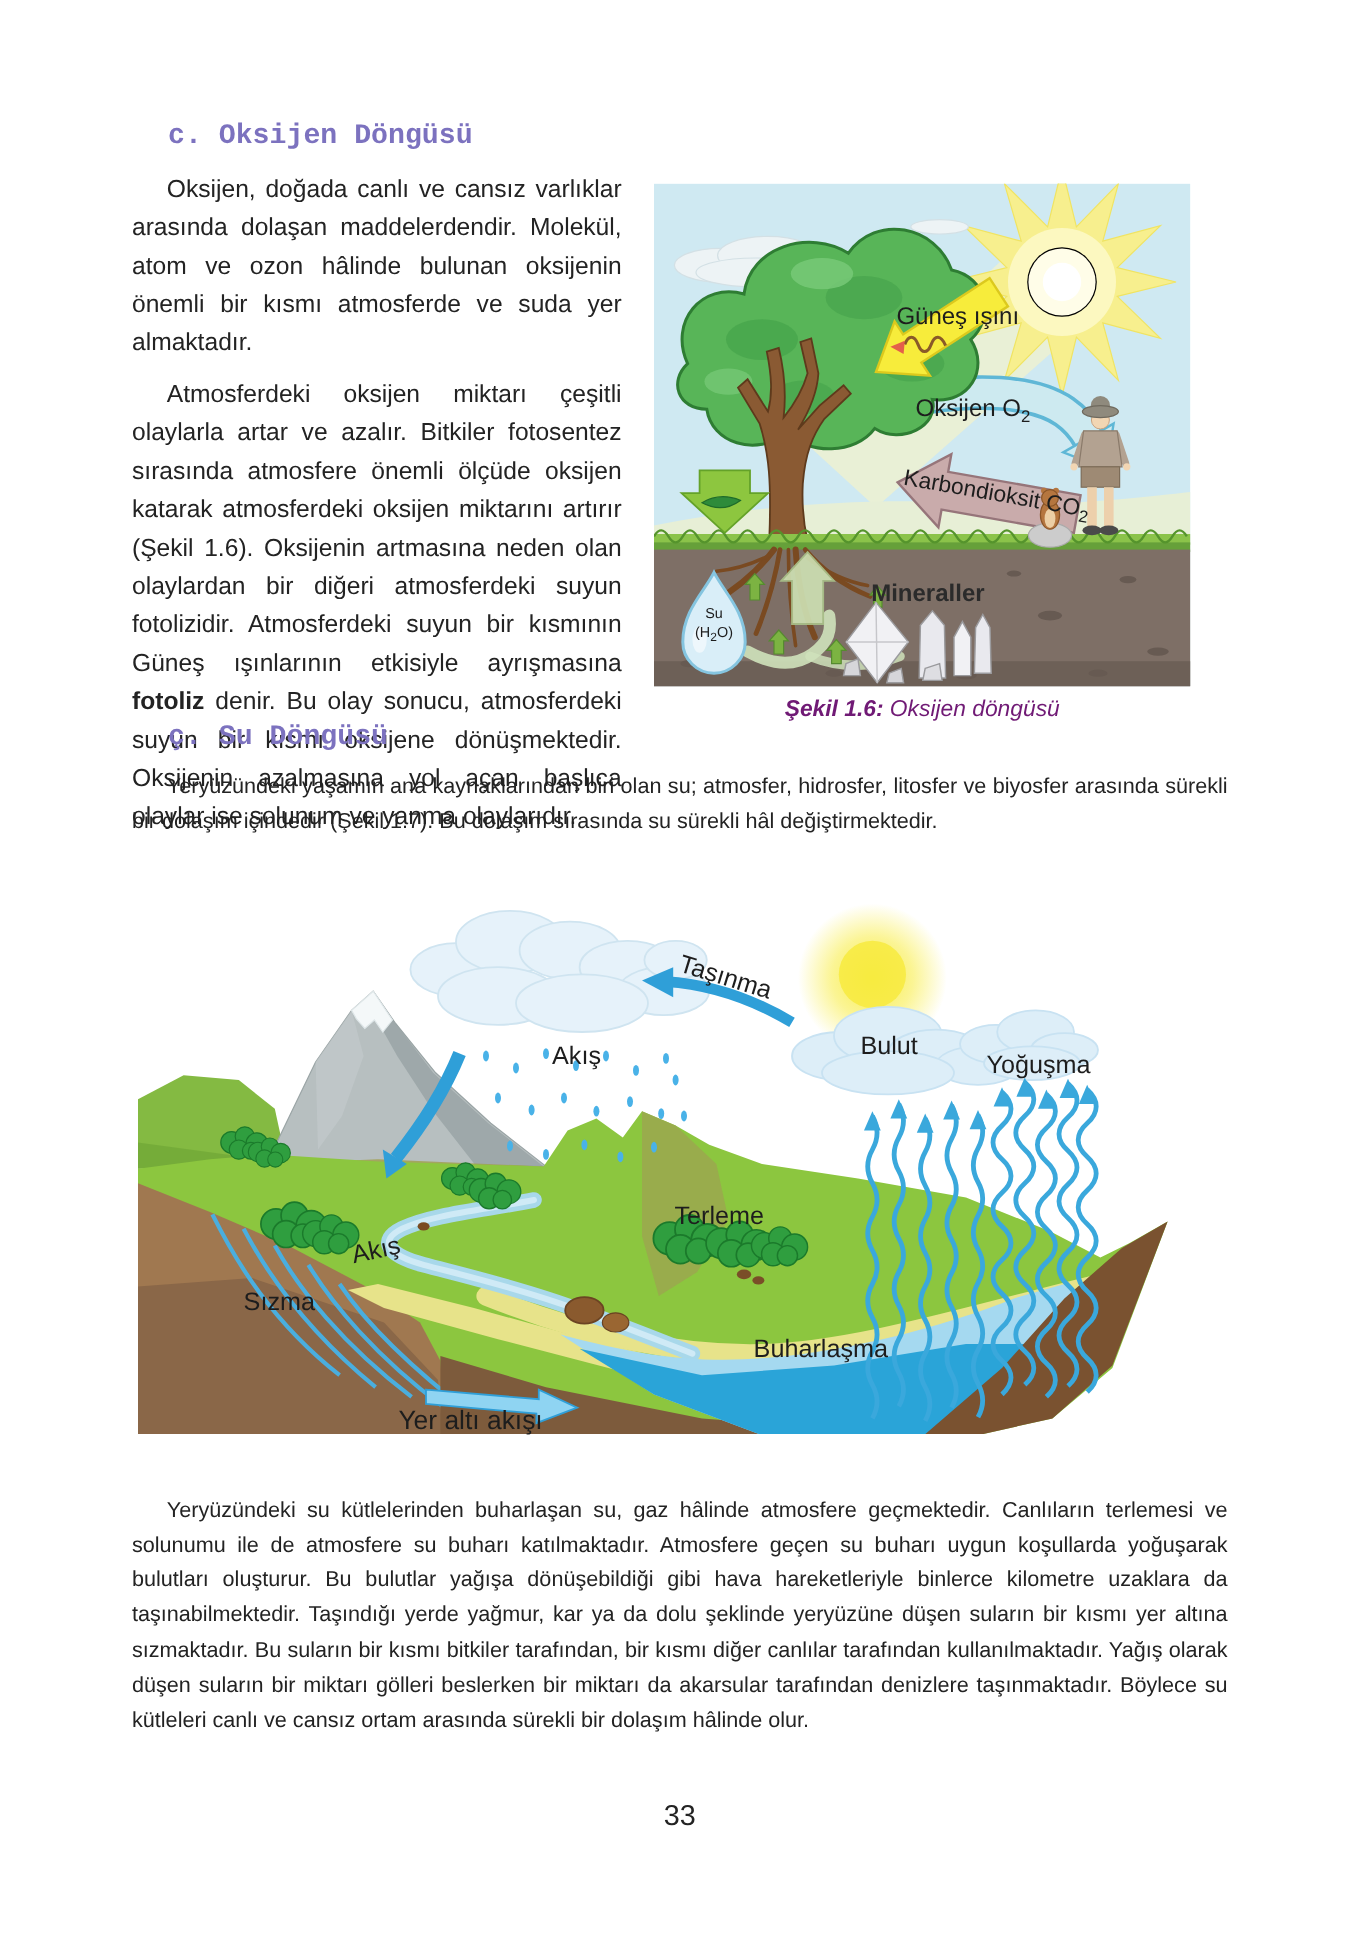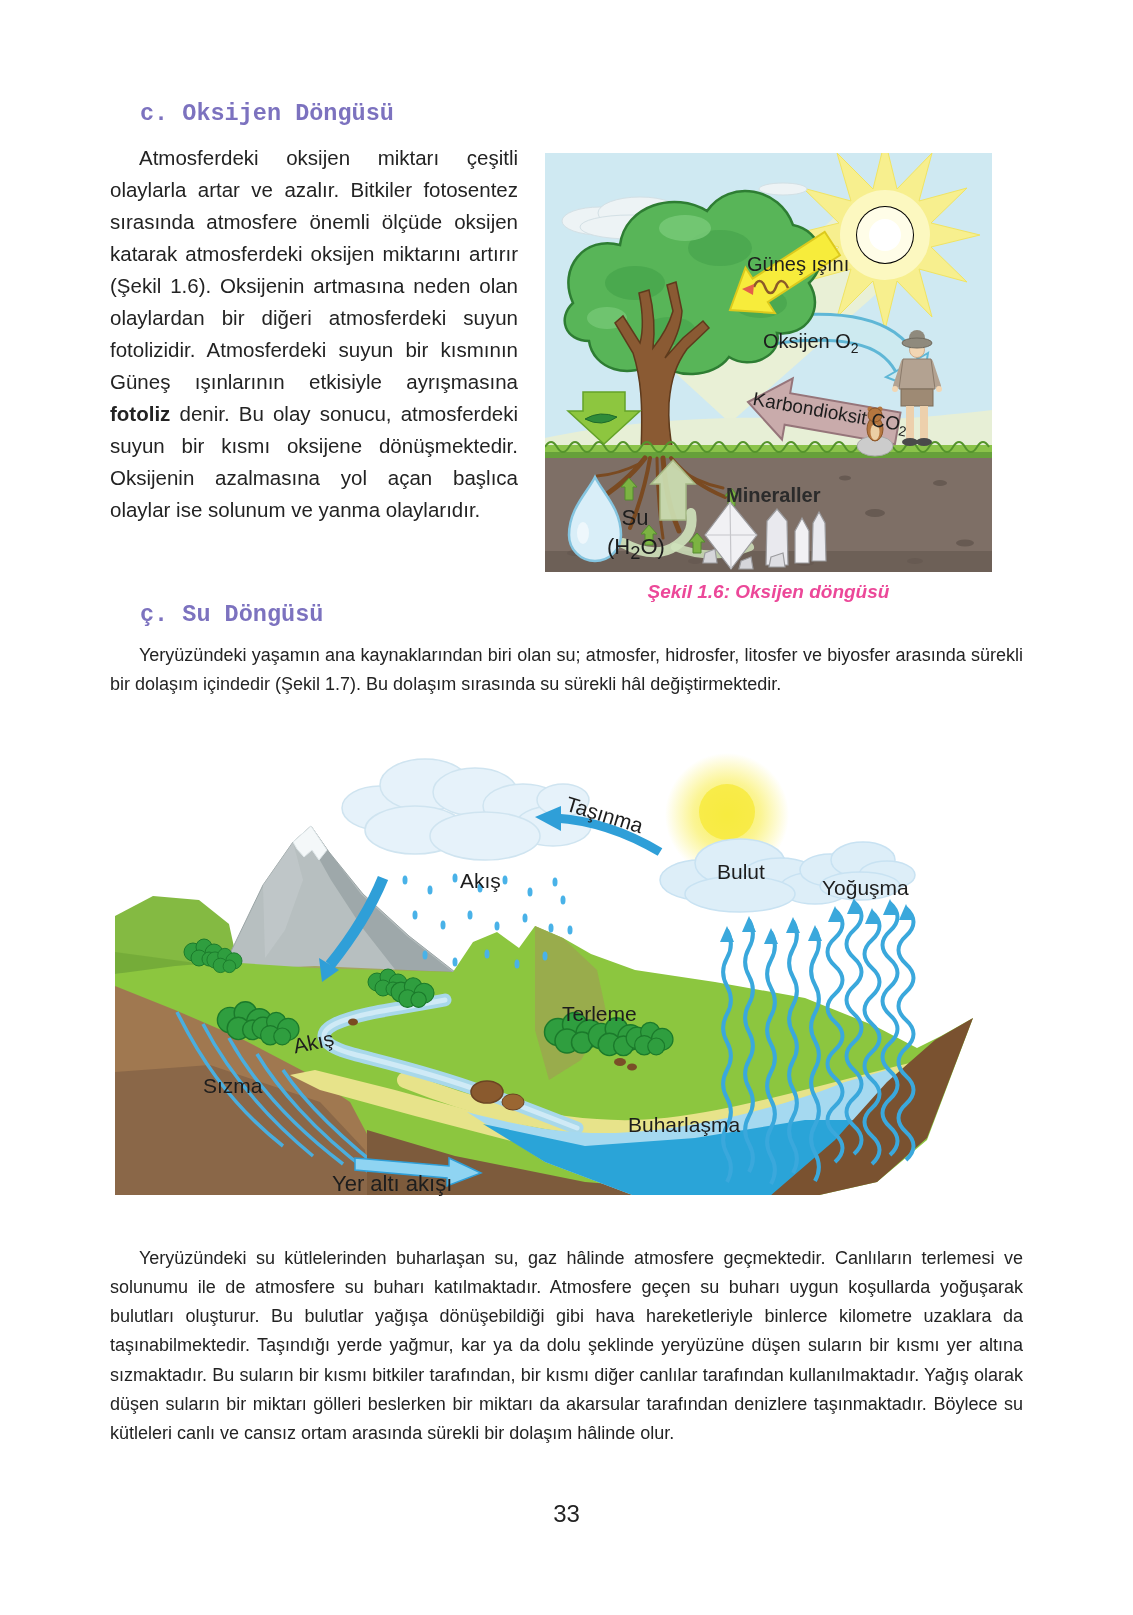--- a/index.html
+++ b/index.html
@@ -9,36 +9,37 @@
   .leftcol{position:absolute;left:110px;top:142px;width:408px;font-size:20.5px;
            line-height:1.56;text-align:justify;}
   .leftcol p{margin:0 0 11px 0;text-indent:29px;}
   .wide{position:absolute;left:110px;width:913px;font-size:18px;line-height:1.62;
         text-align:justify;text-indent:29px;margin:0;}
   .fig{position:absolute;}
   .fig svg{display:block;}
   .lbl{position:absolute;font-size:20px;color:#1d1d1d;white-space:nowrap;}
   .lbl sub{font-size:14px;}
   .lbl-bold{font-weight:bold;color:#2b2b2b;}
-  .lbl-su{text-align:center;line-height:1.3;font-size:22px;color:#1d1d1d;margin-left:40px;}
+  .lbl-su{text-align:center;line-height:1.3;font-size:12px;color:#1d1d1d;}
   .rot17{transform:rotate(17deg);transform-origin:left top;}
   .rot10{transform:rotate(10deg);transform-origin:left top;}
   .rotm12{transform:rotate(-12deg);transform-origin:left top;}
-  .caption{position:absolute;text-align:center;font-size:19px;font-style:italic;color:#ec4899;font-weight:bold;}
+  .caption{position:absolute;text-align:center;font-size:19px;font-style:italic;color:#701a75;}
   .caption b{font-style:italic;}
   .pagenum{position:absolute;left:0;top:1500px;width:1133px;text-align:center;font-size:24px;}
 </style>
 </head>
 <body>
 
 <div class="page">
 
   <h2 class="h-purple" style="left:140px;top:100px;">c. Oksijen Döngüsü</h2>
 
   <div class="leftcol">
+    <p>Oksijen, doğada canlı ve cansız varlıklar arasında dolaşan maddelerdendir. Molekül, atom ve ozon hâlinde bulunan oksijenin önemli bir kısmı atmosferde ve suda yer almaktadır.</p>
     <p><span>Atmosferdeki oksijen miktarı çeşitli olaylarla artar ve azalır. Bitkiler fotosentez sırasında atmosfere önemli ölçüde oksijen katarak atmosferdeki oksijen miktarını artırır (Şekil 1.6). Oksijenin artmasına neden olan olaylardan bir diğeri atmosferdeki suyun fotolizidir. Atmosferdeki suyun bir kısmının Güneş ışınlarının etkisiyle ayrışmasına </span><b>fotoliz</b><span> denir. Bu olay sonucu, atmosferdeki suyun bir kısmı oksijene dönüşmektedir. Oksijenin azalmasına yol açan başlıca olaylar ise solunum ve yanma olaylarıdır.</span></p>
   </div>
 
   <div class="fig" style="left:545px;top:153px;width:385px;height:419px;">
     <svg width="447" height="419" viewBox="0 0 447 419">
       <rect width="447" height="419" fill="#cfe9f2"></rect>
 
       <polygon points="305,50 355,120 185,270 125,215" fill="#faf5c3" opacity="0.6"></polygon>
 
       <polygon fill="#f7ef8e" stroke="#f0e463" stroke-width="1" points="435,82 386,94 422,129 374,116 387,164 352,128 340,177 328,128 292,164 306,116 258,129 294,94 245,82 294,70 258,35 306,48 292,0 328,36 340,-13 352,36 387,0 374,48 422,35 386,70"></polygon>

